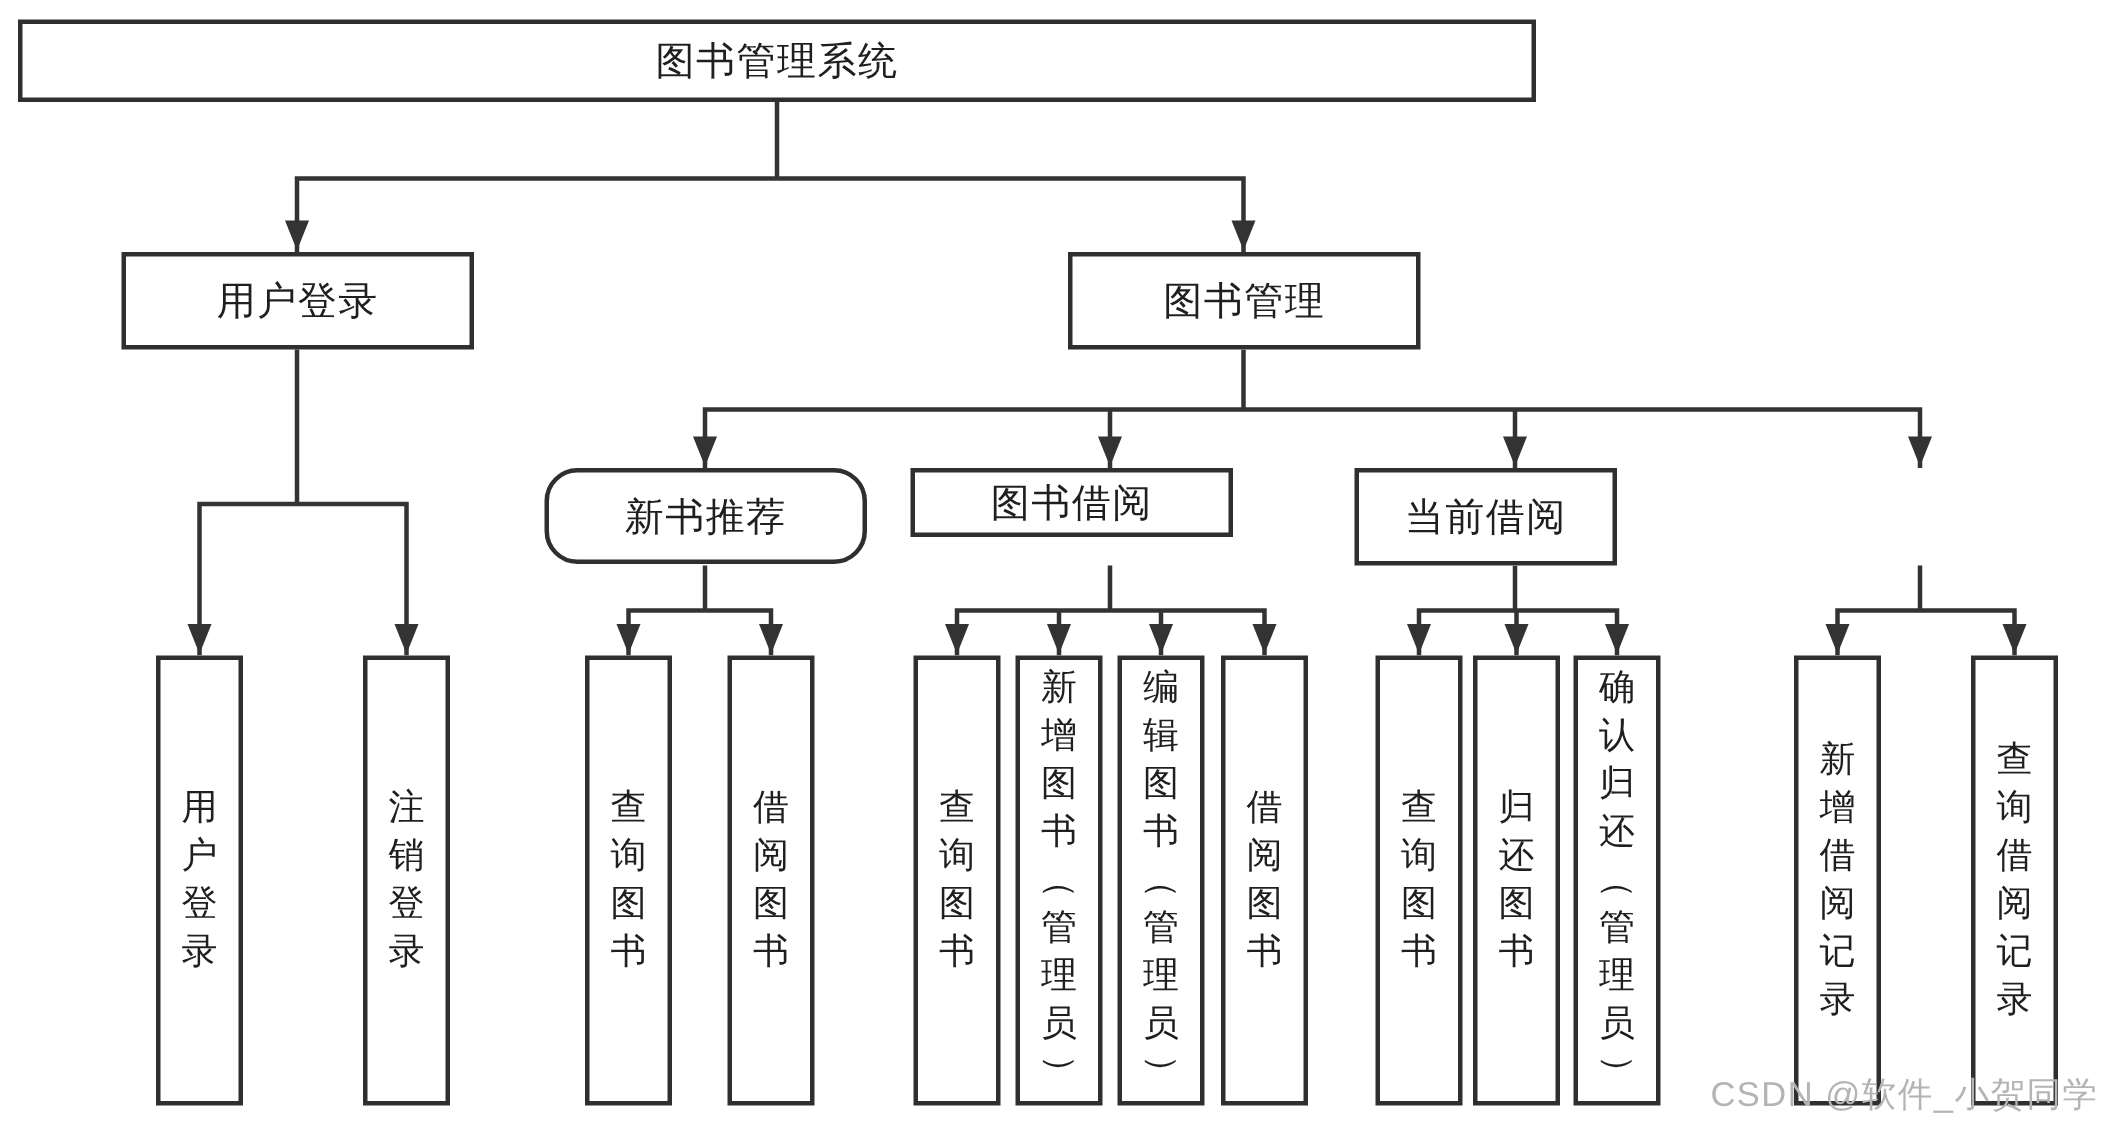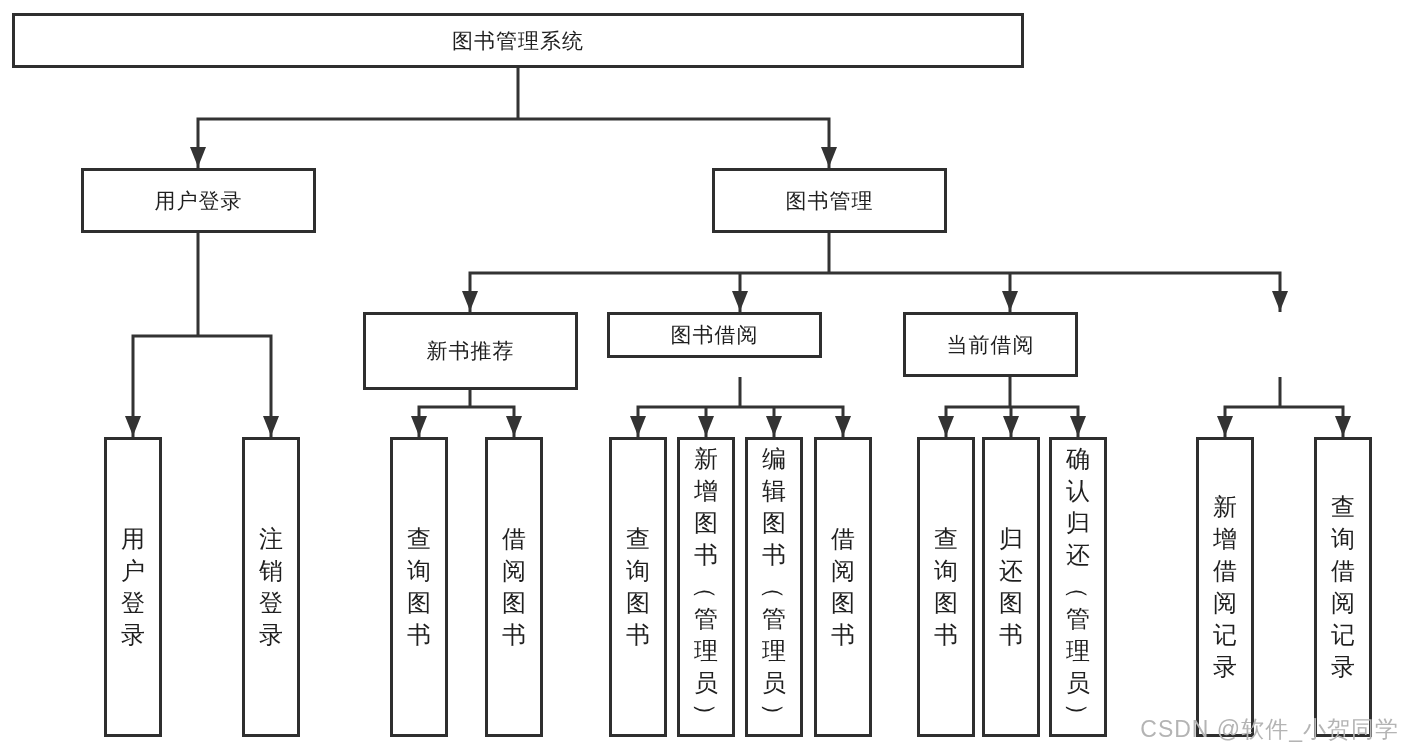--- a/index.html
+++ b/index.html
@@ -14,29 +14,29 @@
   }
   #connectors{position:absolute;left:0;top:0;width:1405px;height:747px;}
   #connectors path{stroke:var(--line);stroke-width:3;fill:none;}
   #connectors polygon{fill:var(--line);stroke:none;}
   .box{
     position:absolute; box-sizing:border-box;
     background:var(--bg); border:3px solid var(--border);
     display:flex; align-items:center; justify-content:center;
     color:var(--text); text-align:center;
   }
-  .hbox{font-size:21px; letter-spacing:1px; white-space:nowrap;}
+  .hbox{font-size:26px; letter-spacing:1px; white-space:nowrap;}
   .vbox{font-size:24px; flex-direction:column; gap:8px;}
   .vbox span{display:block; line-height:1; height:24px; width:24px;}
   .vbox span.rot{transform:rotate(90deg);}
   
   .n-root   {left:12px;  top:13px;  width:1012px; height:55px;}
   .n-user   {left:81px;  top:168px; width:235px;  height:65px;}
   .n-mgmt   {left:712px; top:168px; width:235px;  height:65px;}
-  .n-rec    {left:363px; top:312px; width:215px;  height:78px;}
+  .n-rec    {left:363px; top:312px; width:215px;  height:64px;border-radius:22px;}
   .n-borrow {left:607px; top:312px; width:215px;  height:46px;}
   .n-current{left:903px; top:312px; width:175px;  height:65px;}
   .n-records{left:1173px;top:312px; width:215px;  height:65px;}
   
   .leaf{top:437px; width:58px; height:300px;}
   .l1{left:104px;} .l2{left:242px;} .l3{left:390px;} .l4{left:485px;}
   .l5{left:609px;} .l6{left:677px;} .l7{left:745px;} .l8{left:814px;}
   .l9{left:917px;} .l10{left:982px;} .l11{left:1049px;}
   .l12{left:1196px;} .l13{left:1314px;}
   #watermark{

